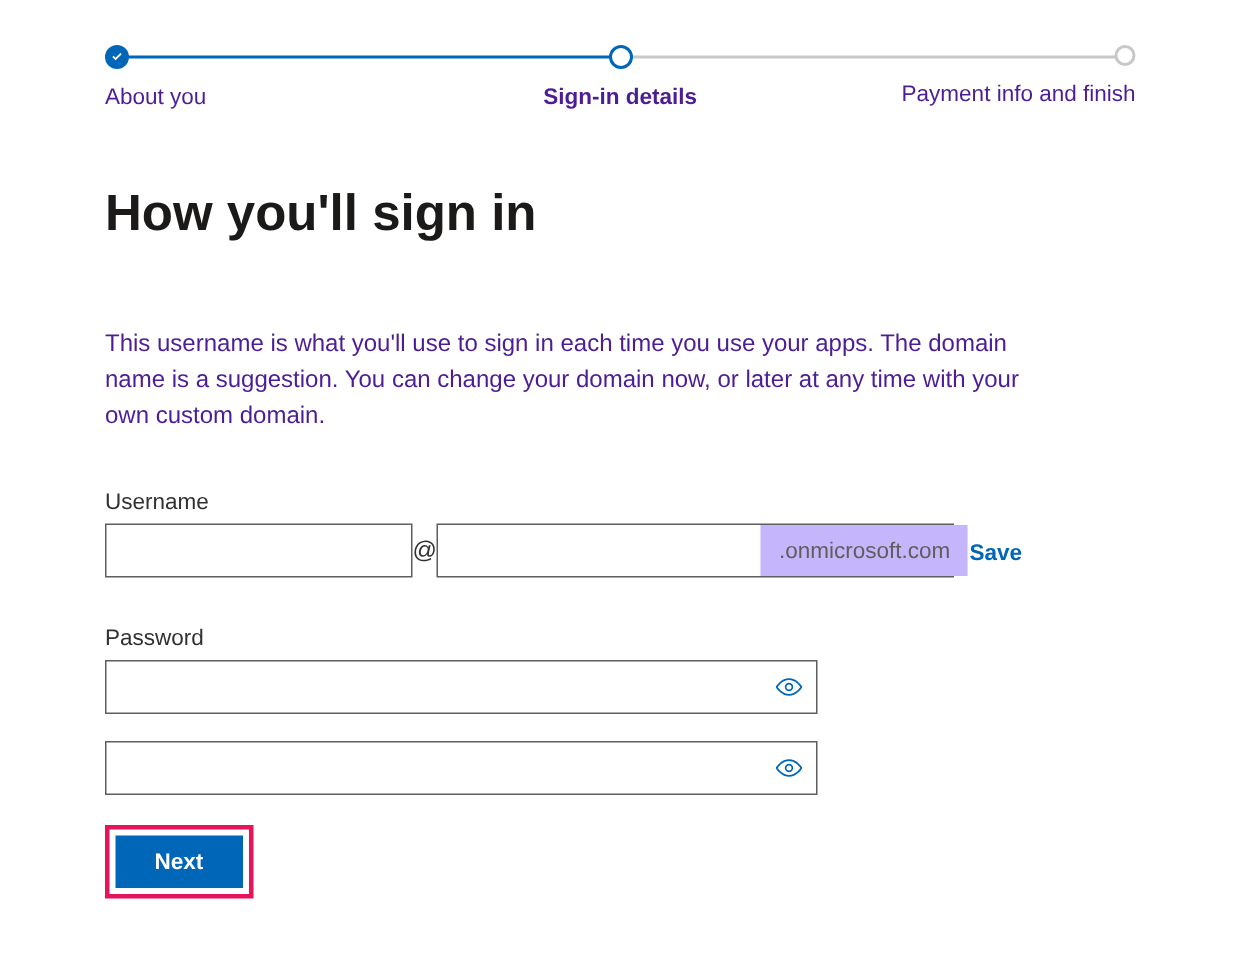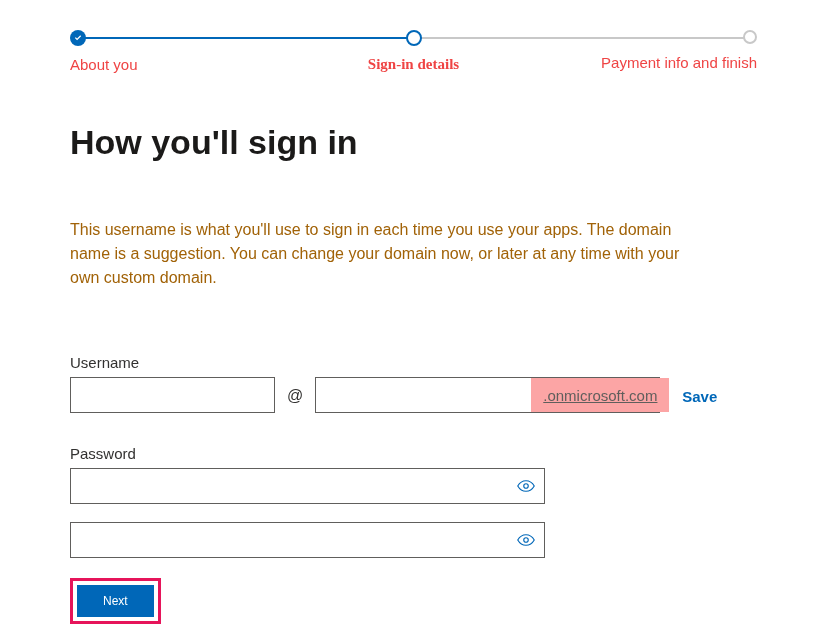--- a/index.html
+++ b/index.html
@@ -72,53 +72,51 @@
     }
     .step-line.line2 {
       left: 50%;
       right: 8px;
       background: #c8c8c8;
     }
     
     .step-label {
       margin-top: 10px;
       font-size: 15px;
-      color: #ef4444;
+      color: #4c1d95;
     }
     .step-label.current {
       font-weight: 600;
-      font-family: Liberation Serif, serif;
     }
     
     .stepper-wrap {
       position: relative;
     }
     
     
     .heading {
       font-size: 34px;
       font-weight: 700;
       color: #1b1a19;
       margin-bottom: 56px;
     }
     
     
     .description {
       font-size: 16px;
       line-height: 1.5;
-      color: #a16207;
-      margin-bottom: 64px;
+      color: #4c1d95;
+      margin-bottom: 36px;
       max-width: 640px;
     }
     
     
     .form-row {
       display: flex;
       align-items: flex-end;
-      gap: 12px;
       margin-bottom: 18px;
     }
     .form-group {
       display: flex;
       flex-direction: column;
     }
     .field-label {
       font-size: 15px;
       color: #323130;
       margin-bottom: 6px;
@@ -147,27 +145,26 @@
     }
     .domain-input {
       flex: 1;
       border: none;
       padding: 0 8px;
       font-size: 15px;
       font-family: inherit;
       outline: none;
     }
     .domain-suffix {
-      background: #fca5a5;
+      background: #c4b5fd;
       color: #605e5c;
       font-size: 15px;
       padding: 0 12px;
       display: flex;
       align-items: center;
-      text-decoration: underline;
     }
     
     .save-link {
       color: #0067b8;
       font-size: 15px;
       padding-bottom: 8px;
       margin-left: 10px;
       cursor: pointer;
       font-weight: bold;
     }
@@ -206,22 +203,22 @@
     .next-wrap {
       margin-top: 20px;
       display: inline-block;
       border: 3px solid #e6145a;
       padding: 4px;
     }
     .next-button {
       background: #0067b8;
       color: #fff;
       border: none;
-      font-size: 12px;
-      font-weight: 400;
+      font-size: 15px;
+      font-weight: 700;
       padding: 9px 26px;
       cursor: pointer;
       font-family: inherit;
     }
   </style>
 </head>
 <body>
 
 
 

